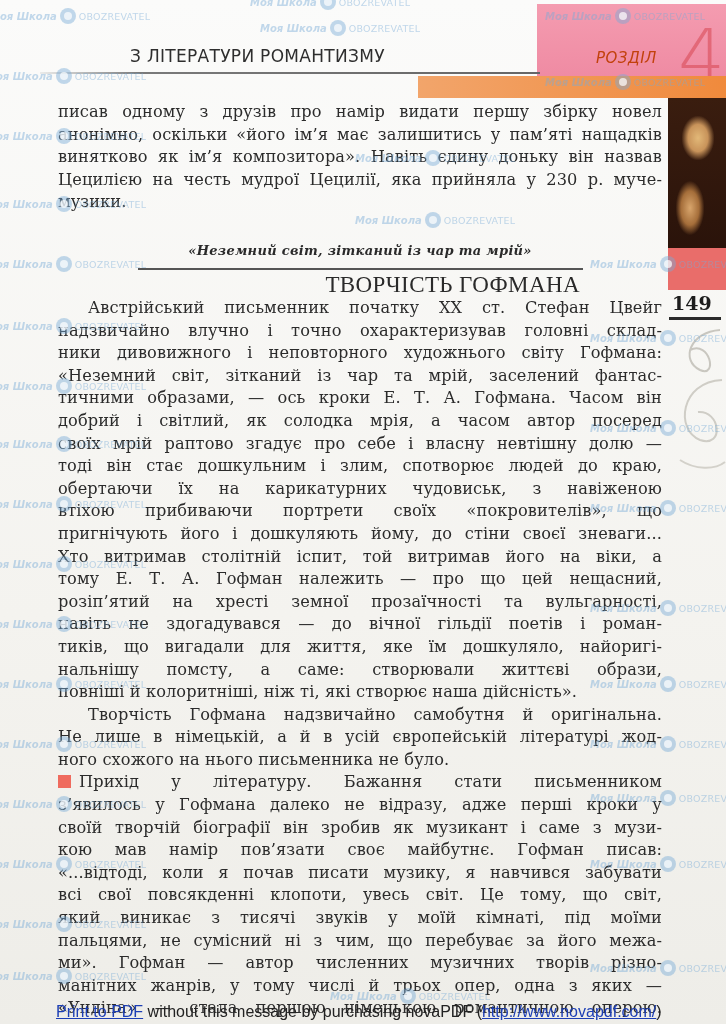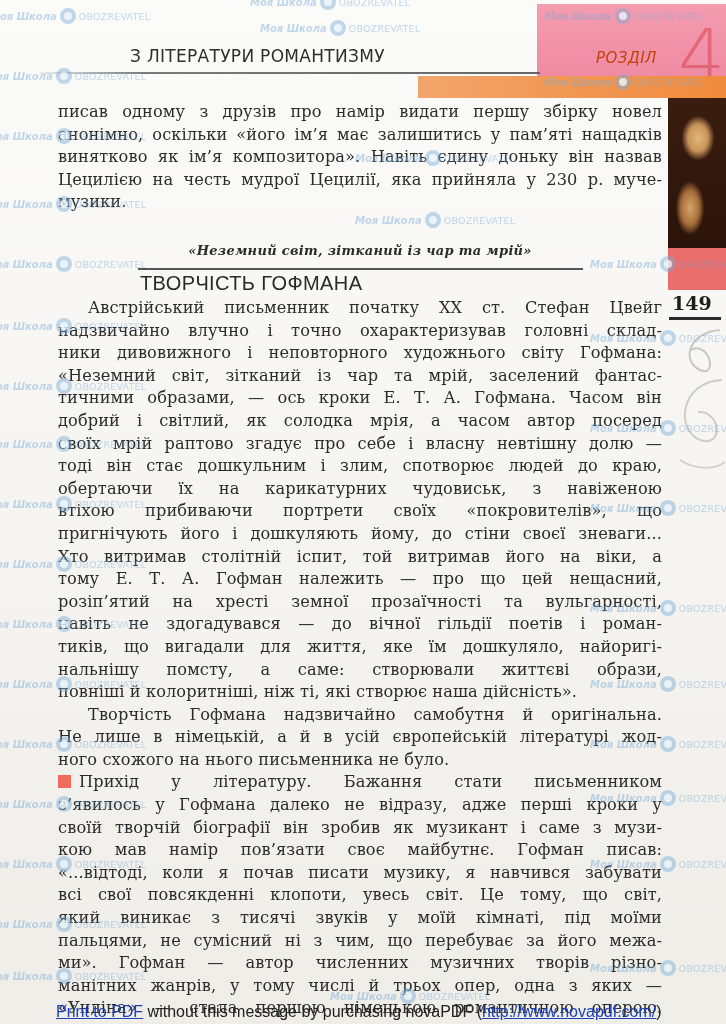--- a/index.html
+++ b/index.html
@@ -171,23 +171,23 @@
     top: 268px;
     width: 445px;
     height: 1.5px;
     background: #555;
   }
   .section-title {
     position: absolute;
     left: 140px;
     top: 272px;
     width: 440px;
-    text-align: left;
-    font-family: Liberation Sans, sans-serif;
-    font-size: 20px;
+    text-align: right;
+    font-family: Liberation Serif, serif;
+    font-size: 23px;
     color: #2a2a2a;
     letter-spacing: 0.4px;
   }
   .main-para {
     top: 297px;
   }
   .marker-square {
     display: inline-block;
     width: 13px;
     height: 13px;

